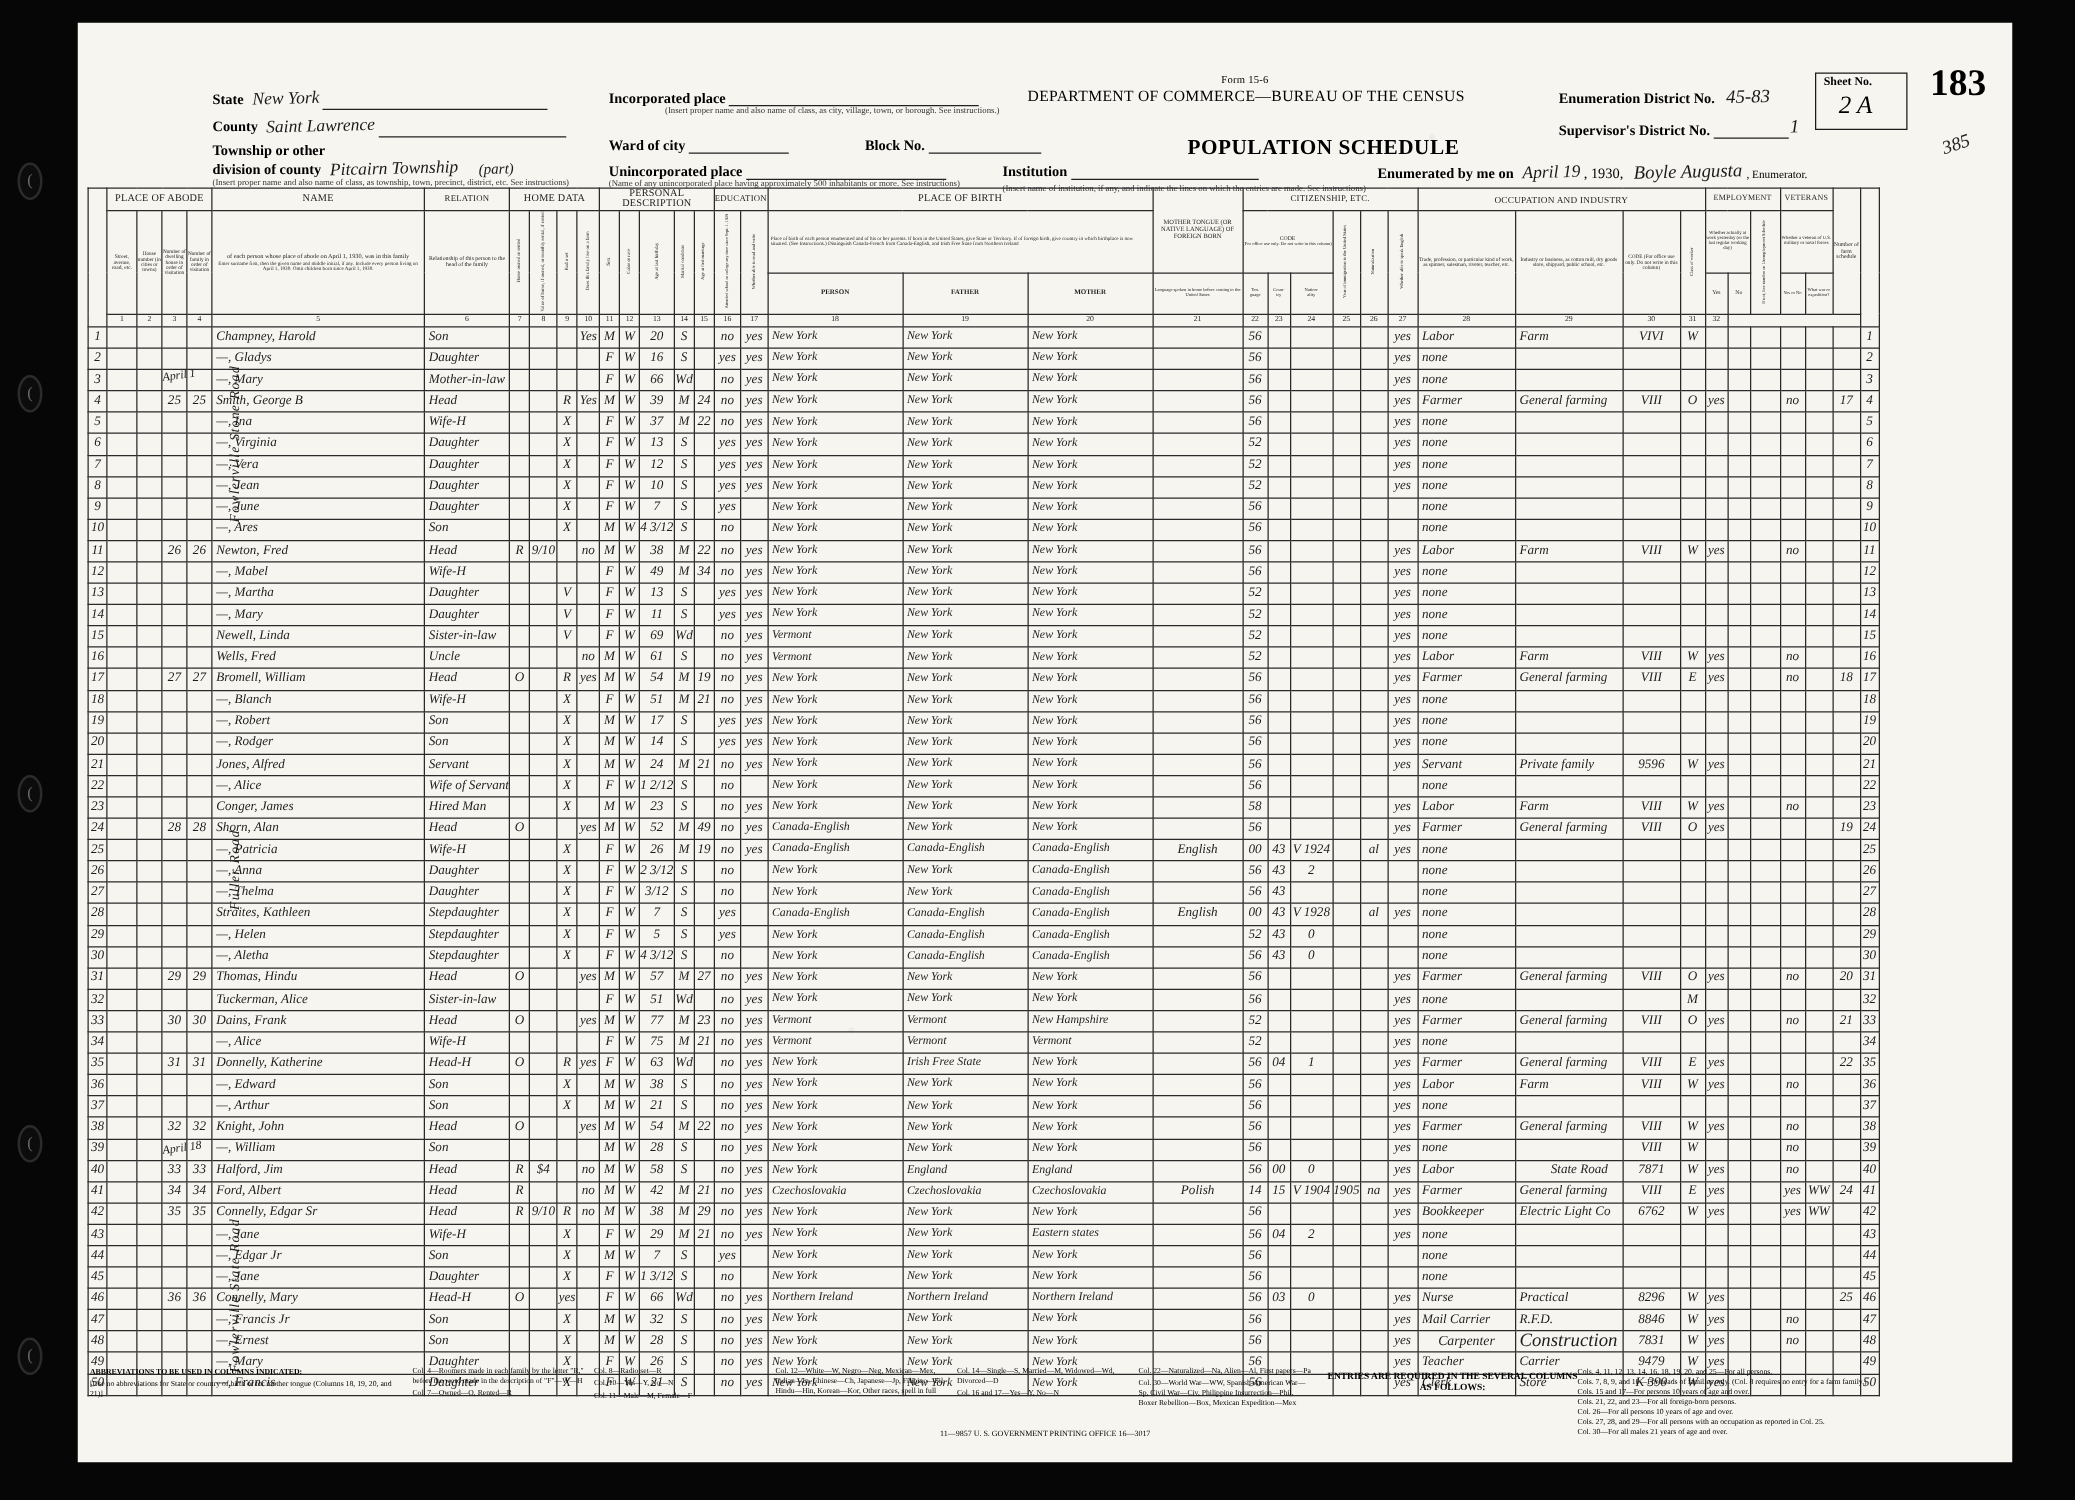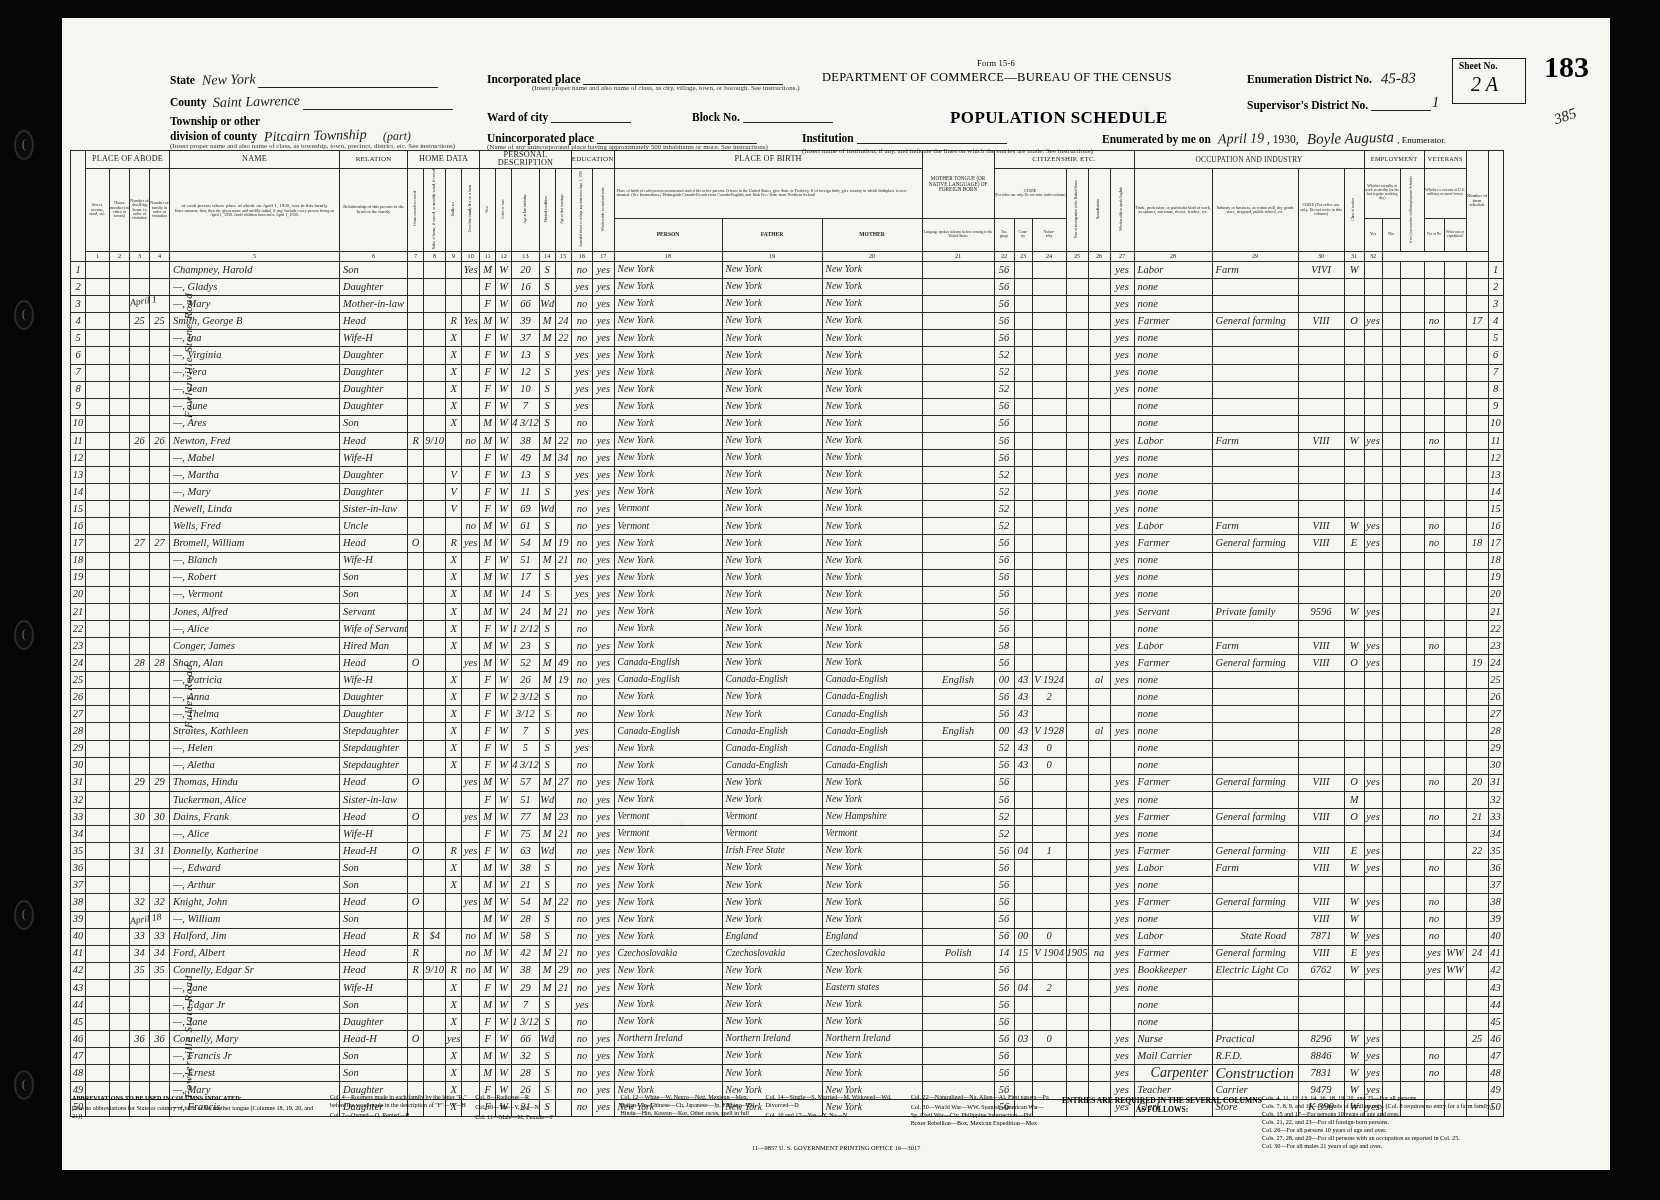--- a/index.html
+++ b/index.html
@@ -1079,21 +1079,21 @@
             <td></td>
             <td></td>
             <td class="rn">19</td>
           </tr>
           <tr class="data">
             <td class="rn">20</td>
             <td></td>
             <td></td>
             <td></td>
             <td></td>
-            <td class="l" style="font-size: 10.5px;">—, Vermont</td>
+            <td class="l" style="font-size: 10.5px;">—, Rodger</td>
             <td class="l" style="font-size: 10.5px;">Son</td>
             <td></td>
             <td></td>
             <td>X</td>
             <td></td>
             <td>M</td>
             <td>W</td>
             <td>14</td>
             <td>S</td>
             <td></td>
@@ -2250,21 +2250,21 @@
             <td class="l" style="font-size: 9.5px;">New York</td>
             <td class="l" style="font-size: 9.5px;">New York</td>
             <td class="l" style="font-size: 9.5px;">New York</td>
             <td></td>
             <td>56</td>
             <td></td>
             <td></td>
             <td></td>
             <td></td>
             <td>yes</td>
-            <td class="l" style="font-size: 14px; padding-left: 16px;">Carpenter</td>
+            <td class="l" style="font-size: 11px; padding-left: 16px;">Carpenter</td>
             <td class="l" style="font-size: 15px;">Construction</td>
             <td>7831</td>
             <td>W</td>
             <td>yes</td>
             <td></td>
             <td></td>
             <td>no</td>
             <td></td>
             <td></td>
             <td class="rn">48</td>

